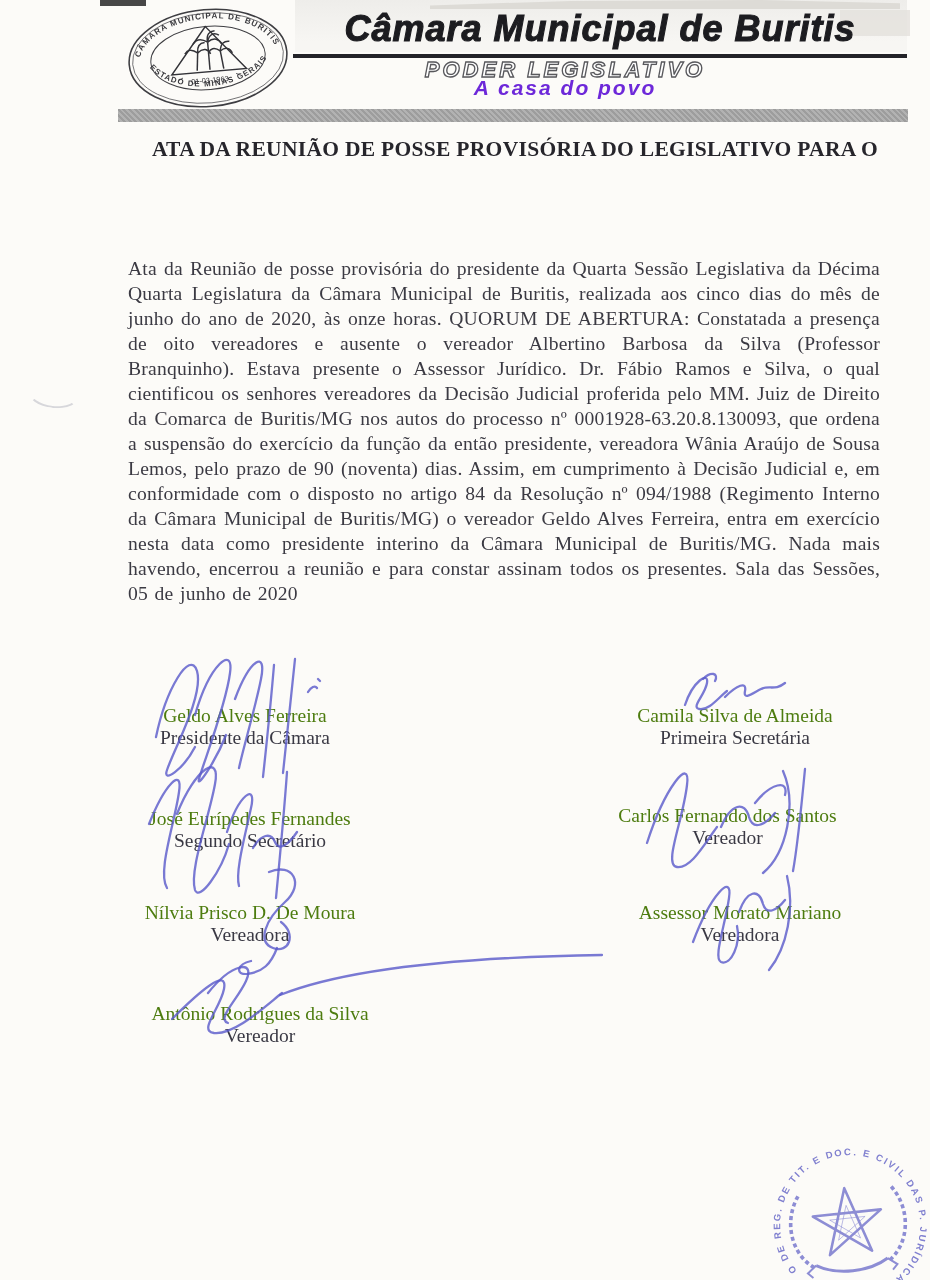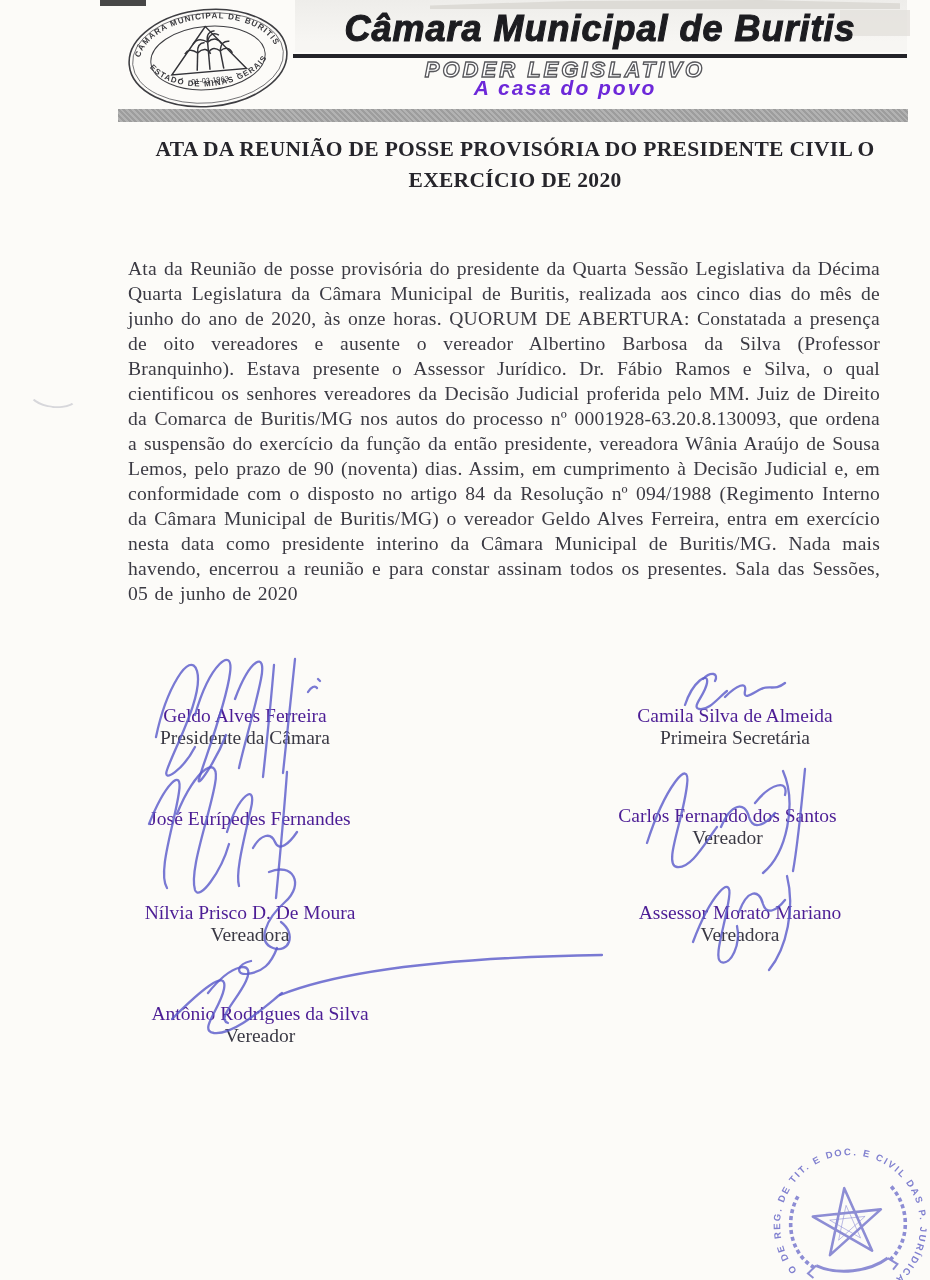--- a/index.html
+++ b/index.html
@@ -48,21 +48,21 @@
     font-size:21.5px;font-weight:bold;color:#26252b;line-height:31px;letter-spacing:.3px;
   }
   
   .doc-body{
     position:absolute;left:128px;top:236px;width:752px;
     font-size:19.6px;line-height:25px;text-align:justify;color:#3b3a43;
     letter-spacing:.2px;word-spacing:1.5px;
   }
   
   .sig{position:absolute;text-align:center;}
-  .sig-name{font-size:19.5px;color:#4c1d95;white-space:nowrap;}
+  .sig-name{font-size:19.5px;color:#4d7c0f;white-space:nowrap;}
   .sig-role{font-size:19.5px;color:#3a3944;white-space:nowrap;}
   .scribble{position:absolute;pointer-events:none;}
   .scribble path{fill:none;stroke:#5c5ccb;stroke-width:2.3;stroke-linecap:round;stroke-opacity:.82;}
   
   .stamp{position:absolute;left:756px;top:1150px;width:185px;height:155px;}
   .stamp svg{overflow:visible;}
 </style>
 </head>
 <body>
 
@@ -105,22 +105,21 @@
   </div>
 
   <div class="org-title-wrap">
     <span class="org-title">Câmara Municipal de Buritis</span>
   </div>
   <div class="tagline1">PODER LEGISLATIVO</div>
   <div class="tagline2">A casa do povo</div>
   <div class="header-bar"></div>
 
   <div class="doc-title">
-    <div>ATA DA REUNIÃO DE POSSE PROVISÓRIA DO PRESIDENTE CIVIL O</div>
-    <div>EXERCÍCIO DE 2020</div>
+    <div>ATA DA REUNIÃO DE POSSE PROVISÓRIA DO LEGISLATIVO PARA O</div>
   </div>
 
   <p class="doc-body">Ata da Reunião de posse provisória do presidente da Quarta Sessão Legislativa da Décima Quarta Legislatura da Câmara Municipal de Buritis, realizada aos cinco dias do mês de junho do ano de 2020, às onze horas. QUORUM DE ABERTURA: Constatada a presença de oito vereadores e ausente o vereador Albertino Barbosa da Silva (Professor Branquinho). Estava presente o Assessor Jurídico. Dr. Fábio Ramos e Silva, o qual cientificou os senhores vereadores da Decisão Judicial proferida pelo MM. Juiz de Direito da Comarca de Buritis/MG nos autos do processo nº 0001928-63.20.8.130093, que ordena a suspensão do exercício da função da então presidente, vereadora Wânia Araújo de Sousa Lemos, pelo prazo de 90 (noventa) dias. Assim, em cumprimento à Decisão Judicial e, em conformidade com o disposto no artigo 84 da Resolução nº 094/1988 (Regimento Interno da Câmara Municipal de Buritis/MG) o vereador Geldo Alves Ferreira, entra em exercício nesta data como presidente interino da Câmara Municipal de Buritis/MG. Nada mais havendo, encerrou a reunião e para constar assinam todos os presentes. Sala das Sessões, 05 de junho de 2020</p>
 
   <div class="sig" style="left:130px;top:705px;width:230px;">
     <svg class="scribble" style="left:10px;top:-68px;" width="220" height="155" viewBox="0 0 220 155">
       <path d="M16,100 C26,52 50,12 57,34 C64,58 34,112 27,133 C22,147 43,133 55,110"></path>
       <path d="M55,78 C70,26 94,8 90,36 C86,68 64,124 59,142 C56,153 76,124 86,98"></path>
       <path d="M95,62 C110,22 127,12 121,42 C116,68 103,112 99,131"></path>
       <path d="M134,28 C131,64 127,103 123,140"></path>
@@ -144,20 +143,21 @@
 
   <div class="sig" style="left:135px;top:808px;width:230px;">
     <svg class="scribble" style="left:0px;top:-58px;" width="210" height="150" viewBox="0 0 210 150">
       <path d="M14,74 C30,34 48,16 44,42 C40,72 22,122 32,138"></path>
       <path d="M42,64 C60,18 86,2 80,34 C74,68 54,120 60,140 C64,152 86,122 94,94"></path>
       <path d="M92,82 C104,44 122,32 116,58 C110,86 100,122 104,136"></path>
       <path d="M118,98 c8,-14 18,-16 22,-6 c4,10 14,2 22,-10"></path>
       <path d="M152,22 C149,64 145,106 141,148"></path>
     </svg>
     <div class="sig-name">José Eurípedes Fernandes</div>
+    <div class="sig-role">Segundo Secretário</div>
   </div>
 
   <div class="sig" style="left:605px;top:805px;width:245px;">
     <svg class="scribble" style="left:30px;top:-62px;" width="210" height="140" viewBox="0 0 210 140">
       <path d="M12,100 C30,44 56,12 52,42 C48,78 28,122 42,124 C56,126 70,100 82,84"></path>
       <path d="M86,84 c10,-24 24,-26 28,-10 c4,14 16,8 26,-4"></path>
       <path d="M148,28 C162,60 152,110 128,130"></path>
       <path d="M170,26 C166,68 162,106 158,128"></path>
       <path d="M120,60 C136,40 154,36 150,52"></path>
     </svg>

